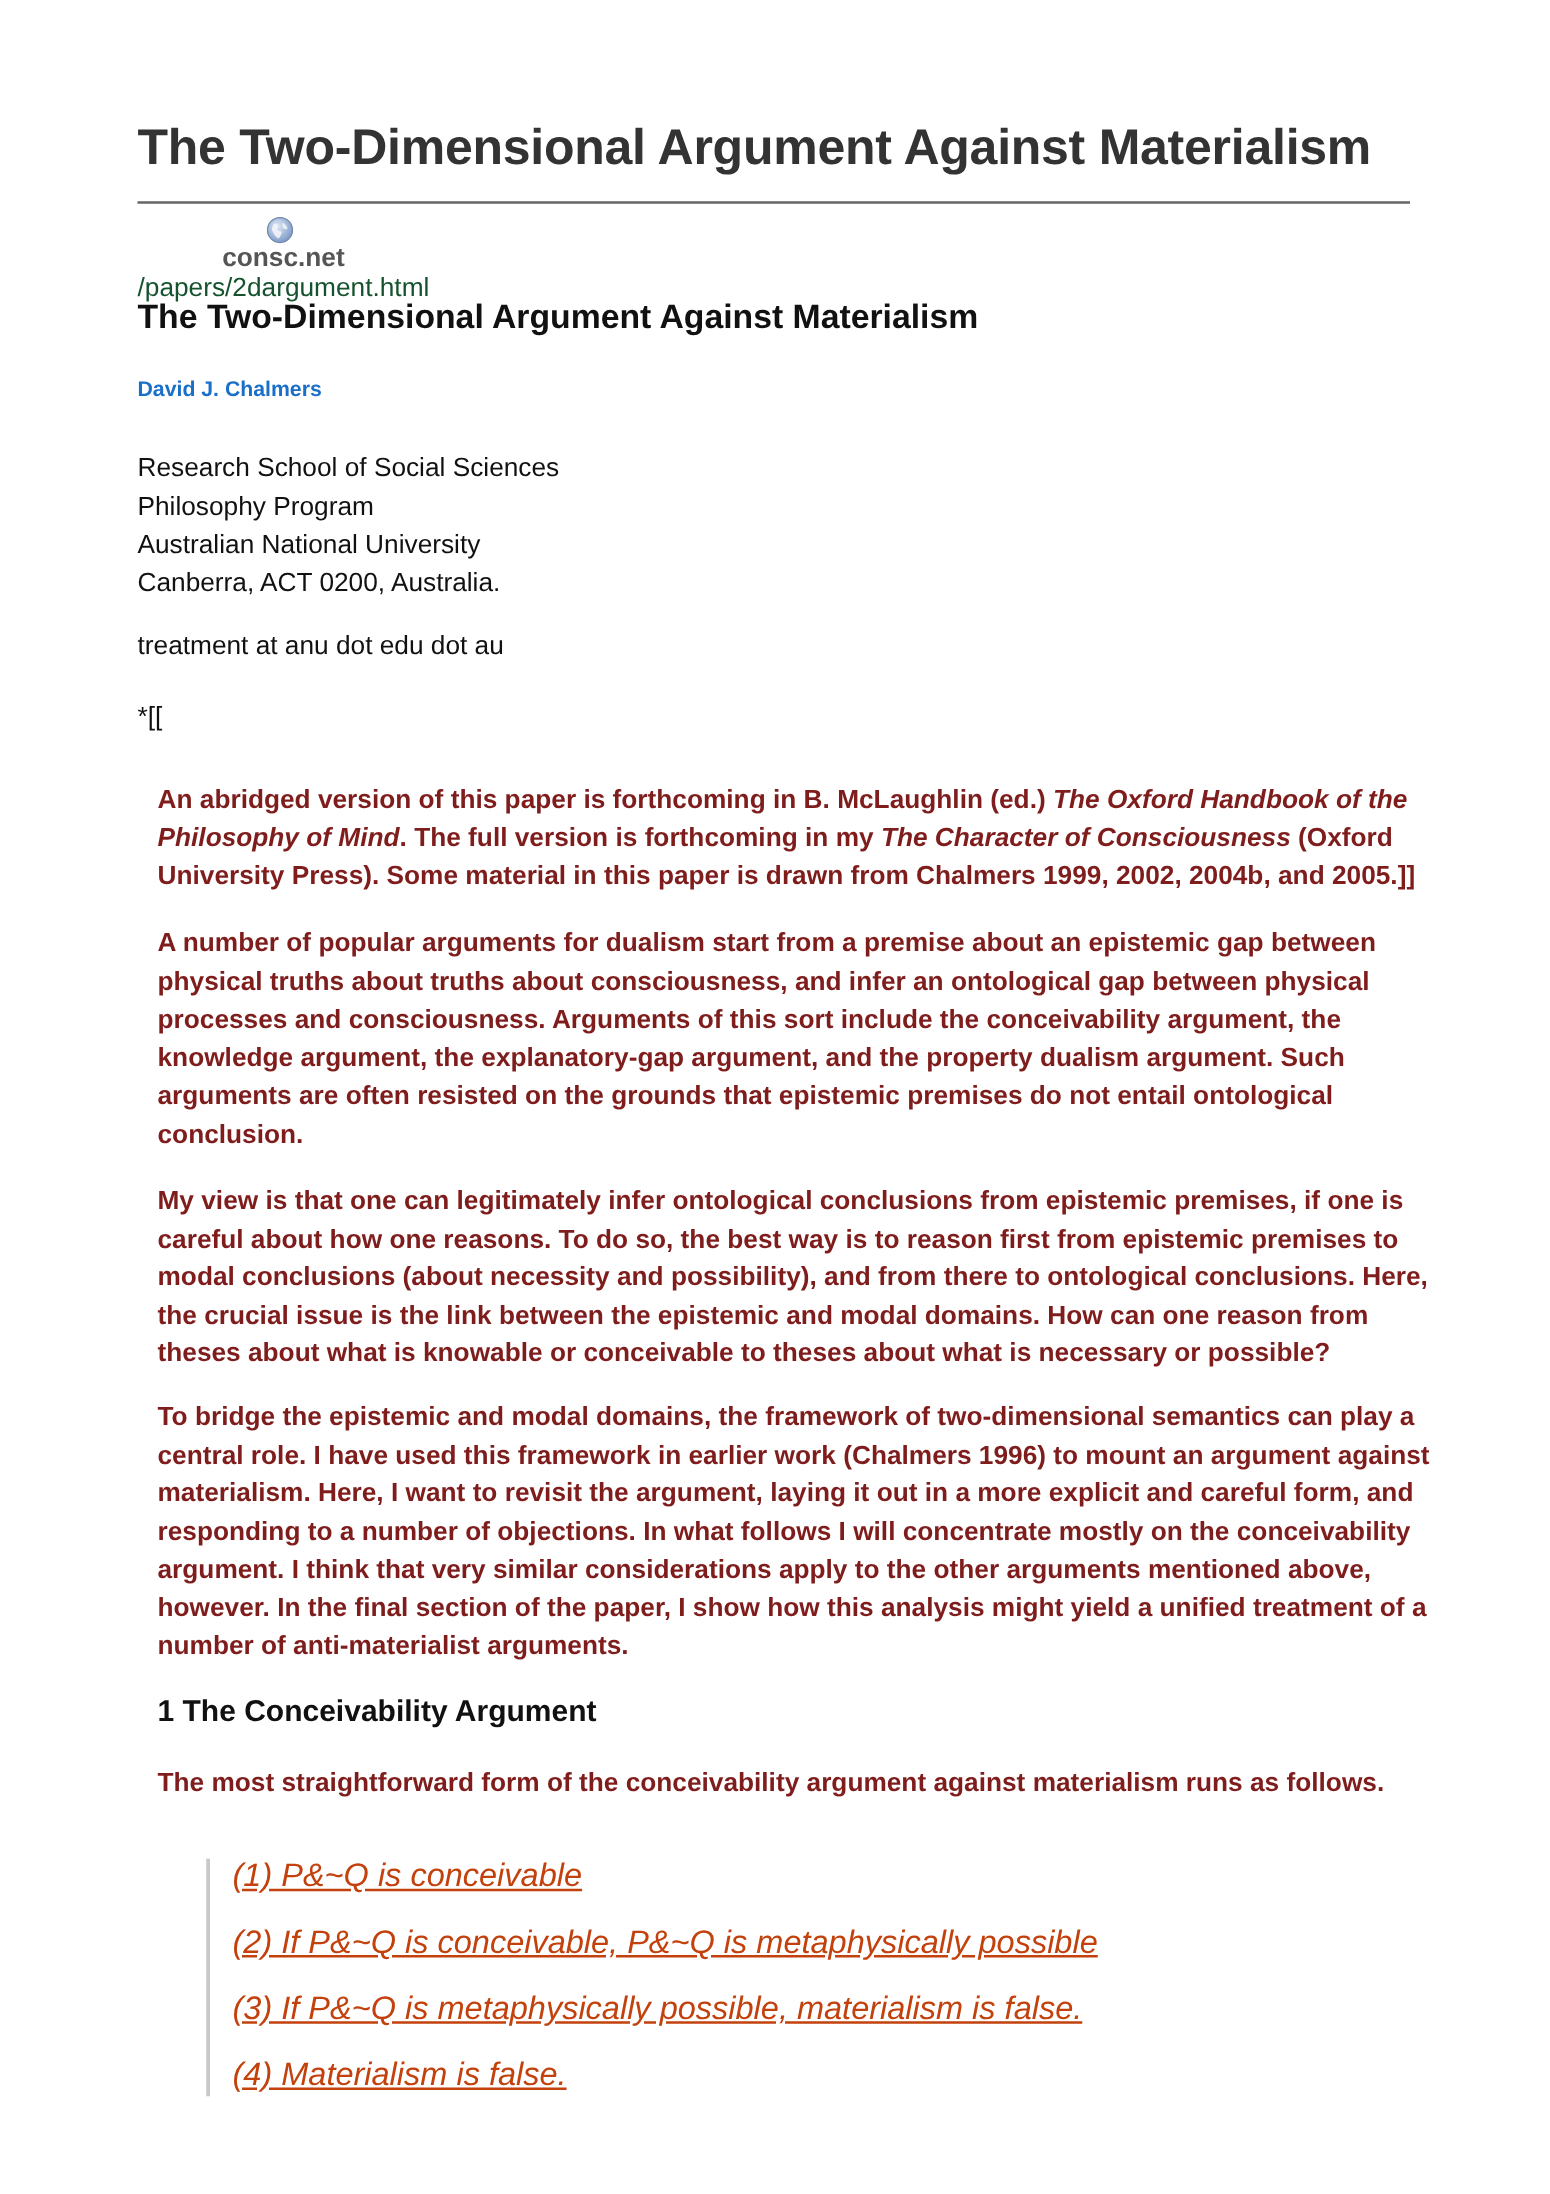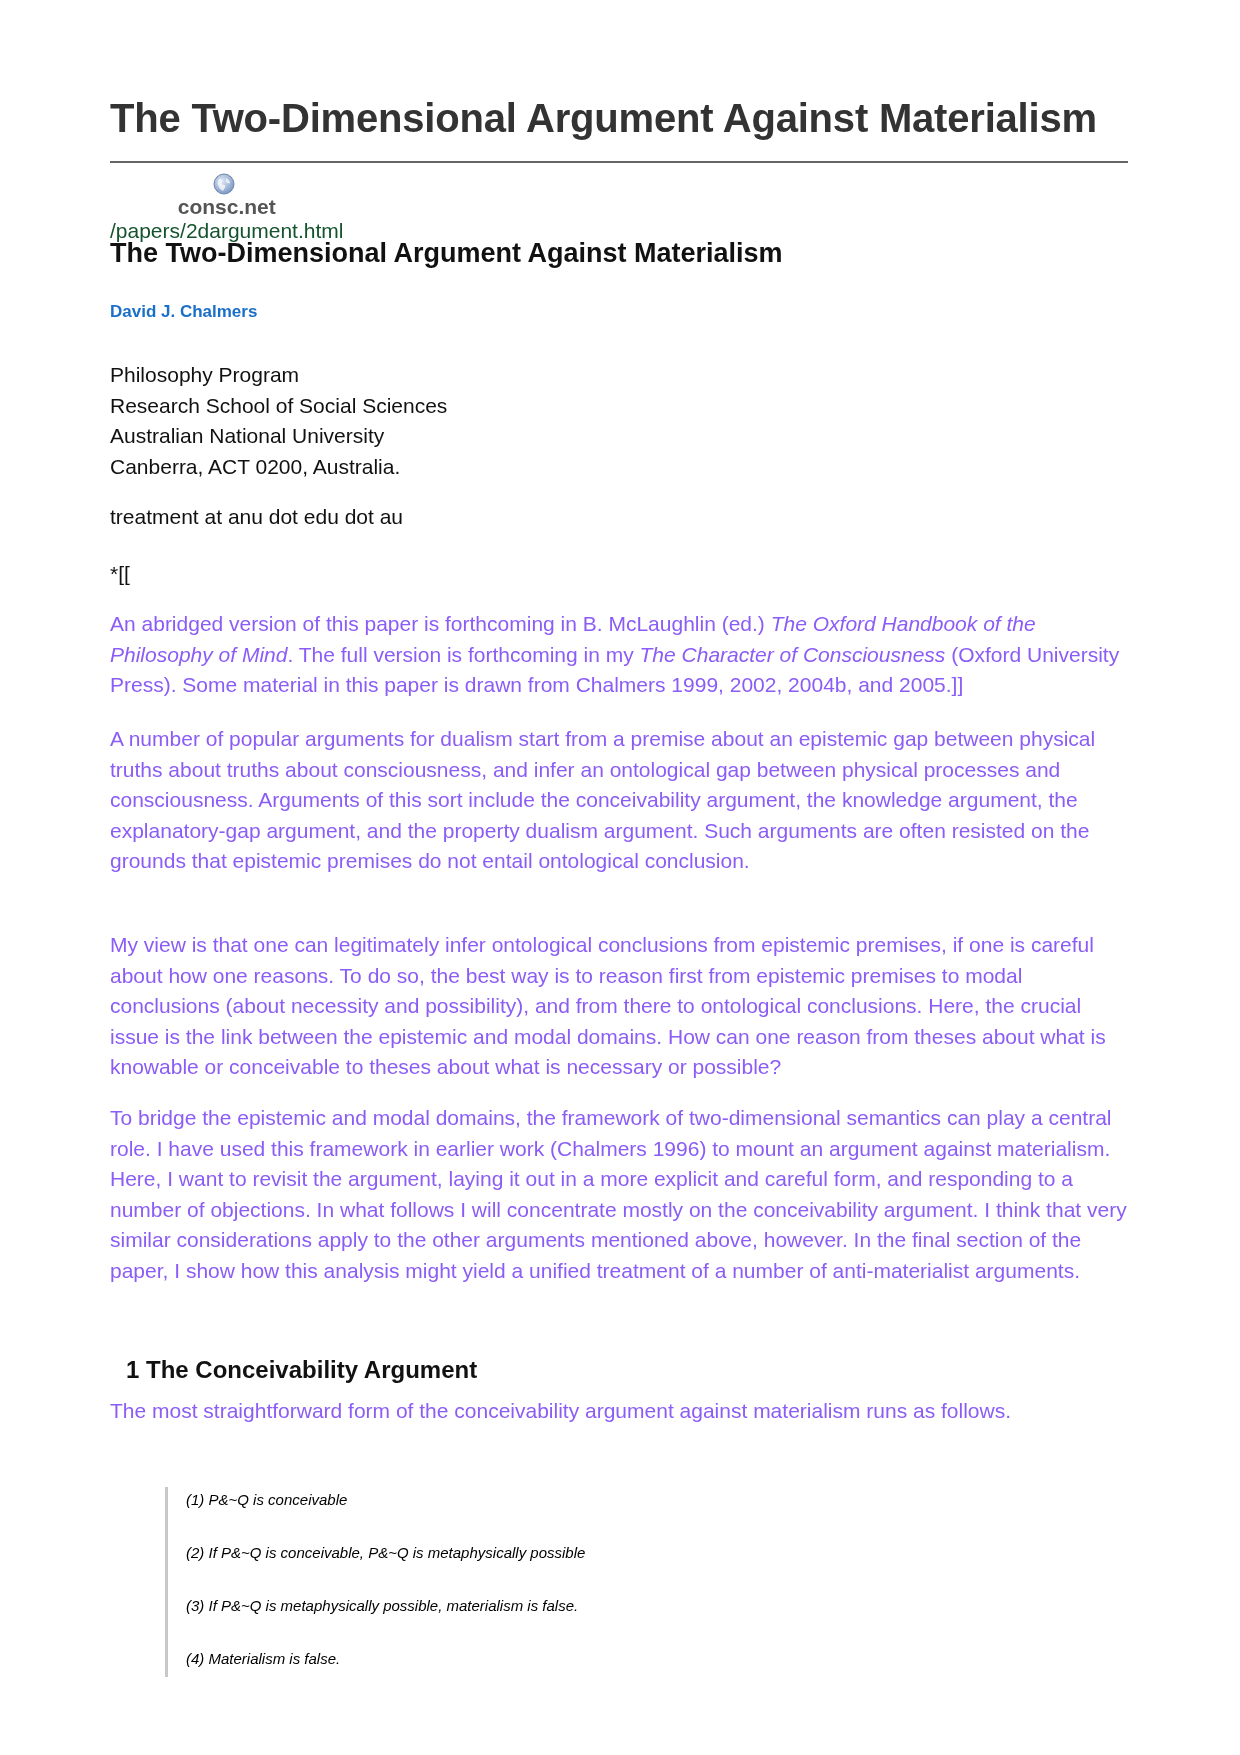--- a/index.html
+++ b/index.html
@@ -106,22 +106,23 @@
     left: 0;
     font-size: 21px;
     color: #111111;
   }
   .para {
     position: absolute;
     left: 0;
     width: 1025px;
     font-size: 21px;
     line-height: 30.5px;
-    color: #8b5cf6;
-    margin: 0;
+    color: #7f1d1d;
+    margin: 16px;
+    font-weight: bold;
   }
   .p-note { top: 609px; }
   .p1 { top: 724px; }
   .p2 { top: 930px; }
   .p3 { top: 1103px; }
   .h2 {
     position: absolute;
     top: 1340px;
     left: 0;
     margin: 16px;
@@ -137,26 +138,27 @@
   .blockquote {
     position: absolute;
     top: 1487px;
     left: 55px;
     width: 900px;
     height: 190px;
     border-left: 3px solid #c8c8c8;
     padding-left: 18px;
   }
   .bq-item {
-    font-size: 15px;
+    font-size: 26px;
     font-style: italic;
-    color: #000000;
+    color: #c2410c;
     height: 53px;
     line-height: 26px;
     white-space: nowrap;
+    text-decoration: underline;
   }
   .bq-item:first-child { margin-top: 0; }
 </style>
 </head>
 <body>
 
 <div class="page">
 
   <h1 class="doc-title">The Two-Dimensional Argument Against Materialism</h1>
   <div class="title-rule"></div>
@@ -177,22 +179,22 @@
     </span>
     <span class="domain">consc.net</span>
     <span class="path">/papers/2dargument.html</span>
   </div>
 
   <h2 class="h1">The Two-Dimensional Argument Against Materialism</h2>
 
   <a class="author">David J. Chalmers</a>
 
   <div class="affil">
+    <div>Research School of Social Sciences</div>
     <div>Philosophy Program</div>
-    <div>Research School of Social Sciences</div>
     <div>Australian National University</div>
     <div>Canberra, ACT 0200, Australia.</div>
   </div>
 
   <div class="email">treatment at anu dot edu dot au</div>
 
   <div class="marker">*[[</div>
 
   <p class="para p-note"><span>An abridged version of this paper is forthcoming in B. McLaughlin (ed.) </span><em>The Oxford Handbook of the Philosophy of Mind</em><span>. The full version is forthcoming in my </span><em>The Character of Consciousness</em><span> (Oxford University Press). Some material in this paper is drawn from Chalmers 1999, 2002, 2004b, and 2005.]]</span></p>
 

